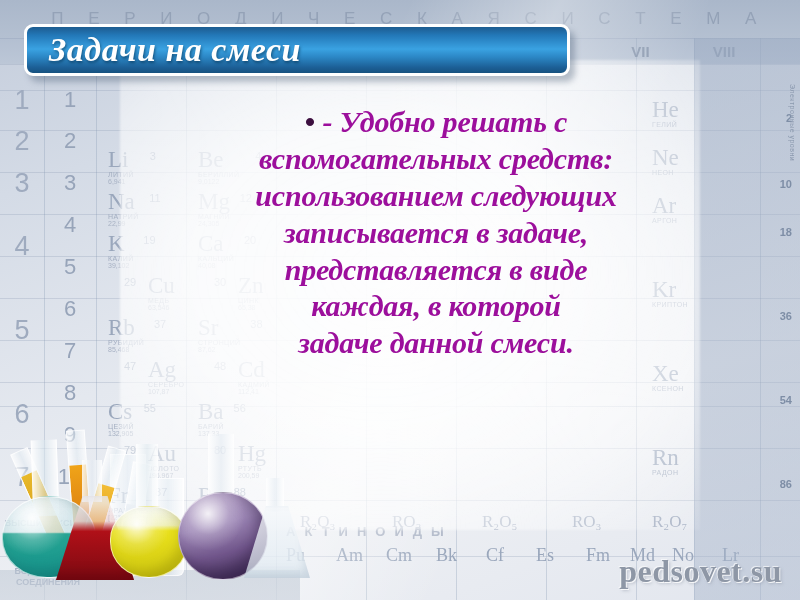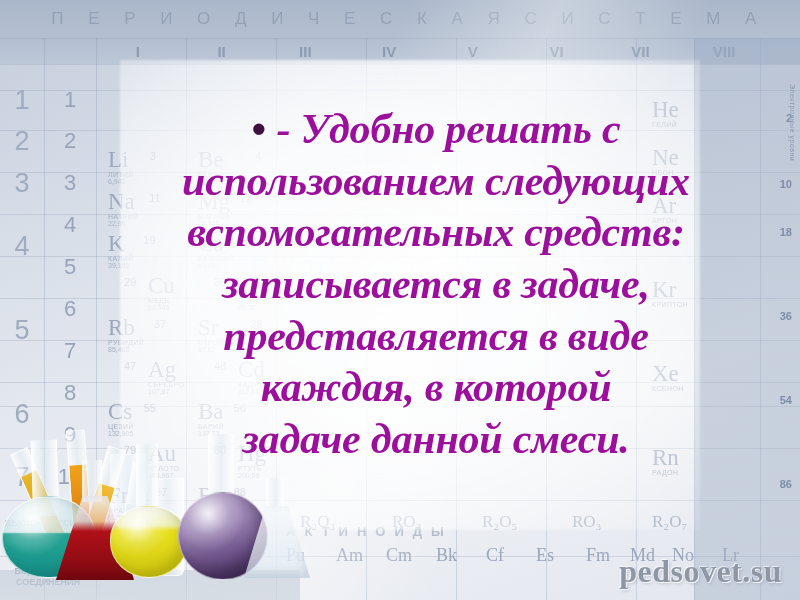--- a/index.html
+++ b/index.html
@@ -241,21 +241,21 @@
   
   .body-text {
     position: absolute;
     left: 96px; top: 104px;
     width: 680px;
     text-align: center;
     color: #9c0f9c;
     font-family: "Liberation Serif", "DejaVu Serif", serif;
     font-weight: bold;
     font-style: italic;
-    font-size: 42px;
+    font-size: 30px;
     line-height: 1.23;
     letter-spacing: -0.2px;
   }
   .bullet-dot {
     color: #3d1040;
     font-style: normal;
     font-weight: bold;
   }
 
   
@@ -714,25 +714,31 @@
     <div class="vessel flask-purple" style="left:178px; bottom:20px; width:88px; height:152px;">
       <div class="neck"></div>
       <div class="bulb"></div>
     </div>
     <div class="vessel flask-clear" style="left:244px; bottom:22px; width:66px; height:106px;">
       <div class="neck"></div>
       <div class="cone"></div>
     </div>
   </div>
 
+  <div class="banner-wrap">
+    <div class="banner-shadow"></div>
+    <div class="banner">
+      <div class="banner-title">Задачи на смеси</div>
+    </div>
+  </div>
 
   <div class="body-text">
     <div><span class="bullet-dot">•</span> <span>- Удобно решать с</span></div>
+    <div>вспомогательных средств:</div>
     <div>использованием следующих</div>
-    <div>вспомогательных средств:</div>
     <div>записывается в задаче,</div>
     <div>представляется в виде</div>
     <div>каждая, в которой</div>
     <div>задаче данной смеси.</div>
   </div>
 
   <div class="watermark">pedsovet.su</div>
 
 </div>
 

